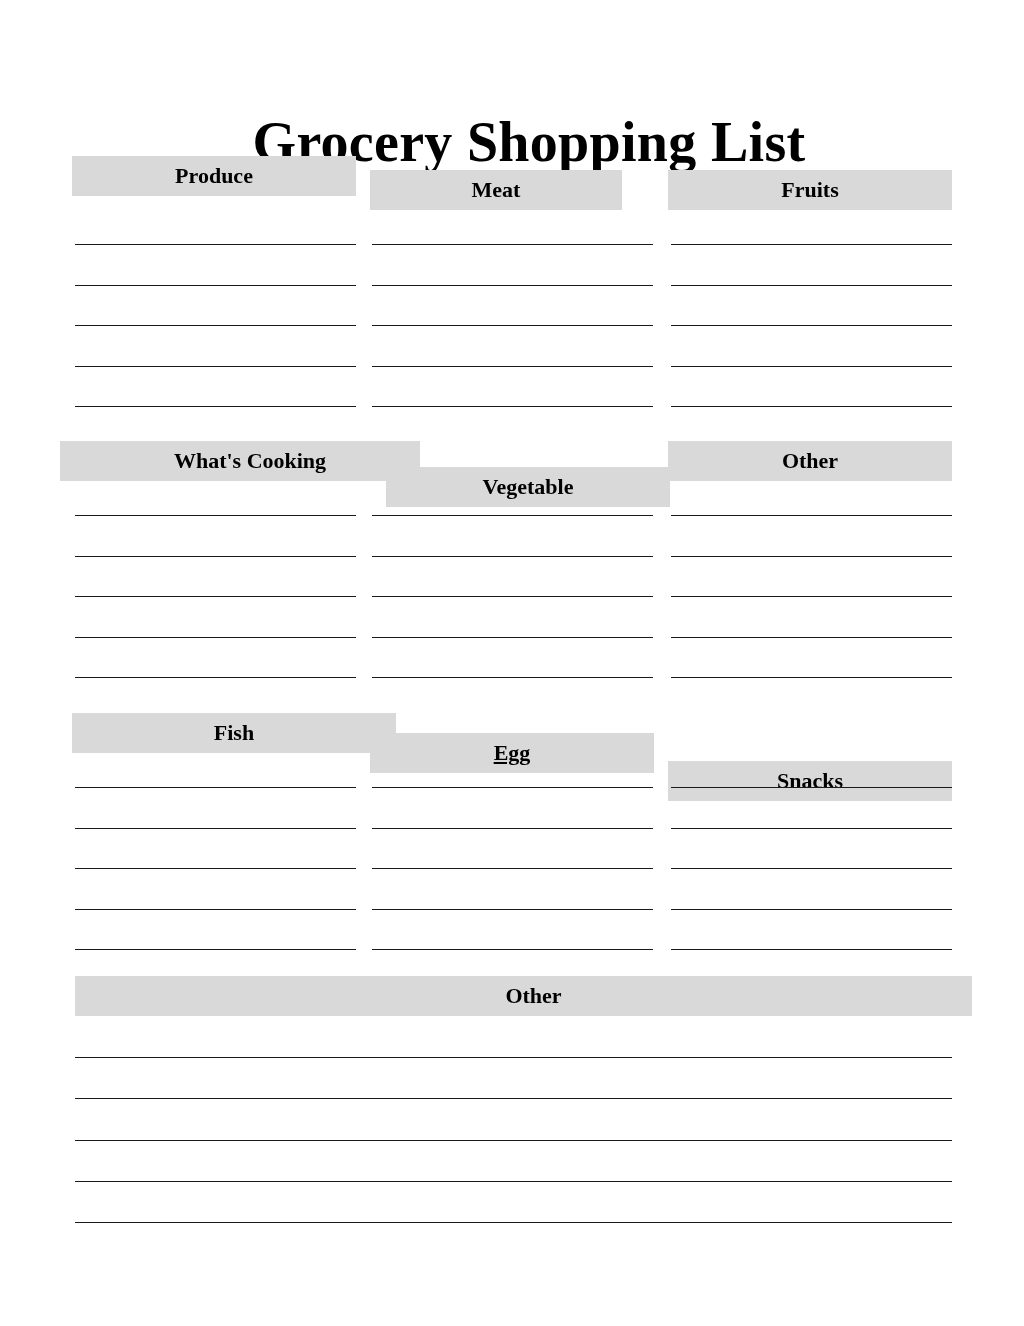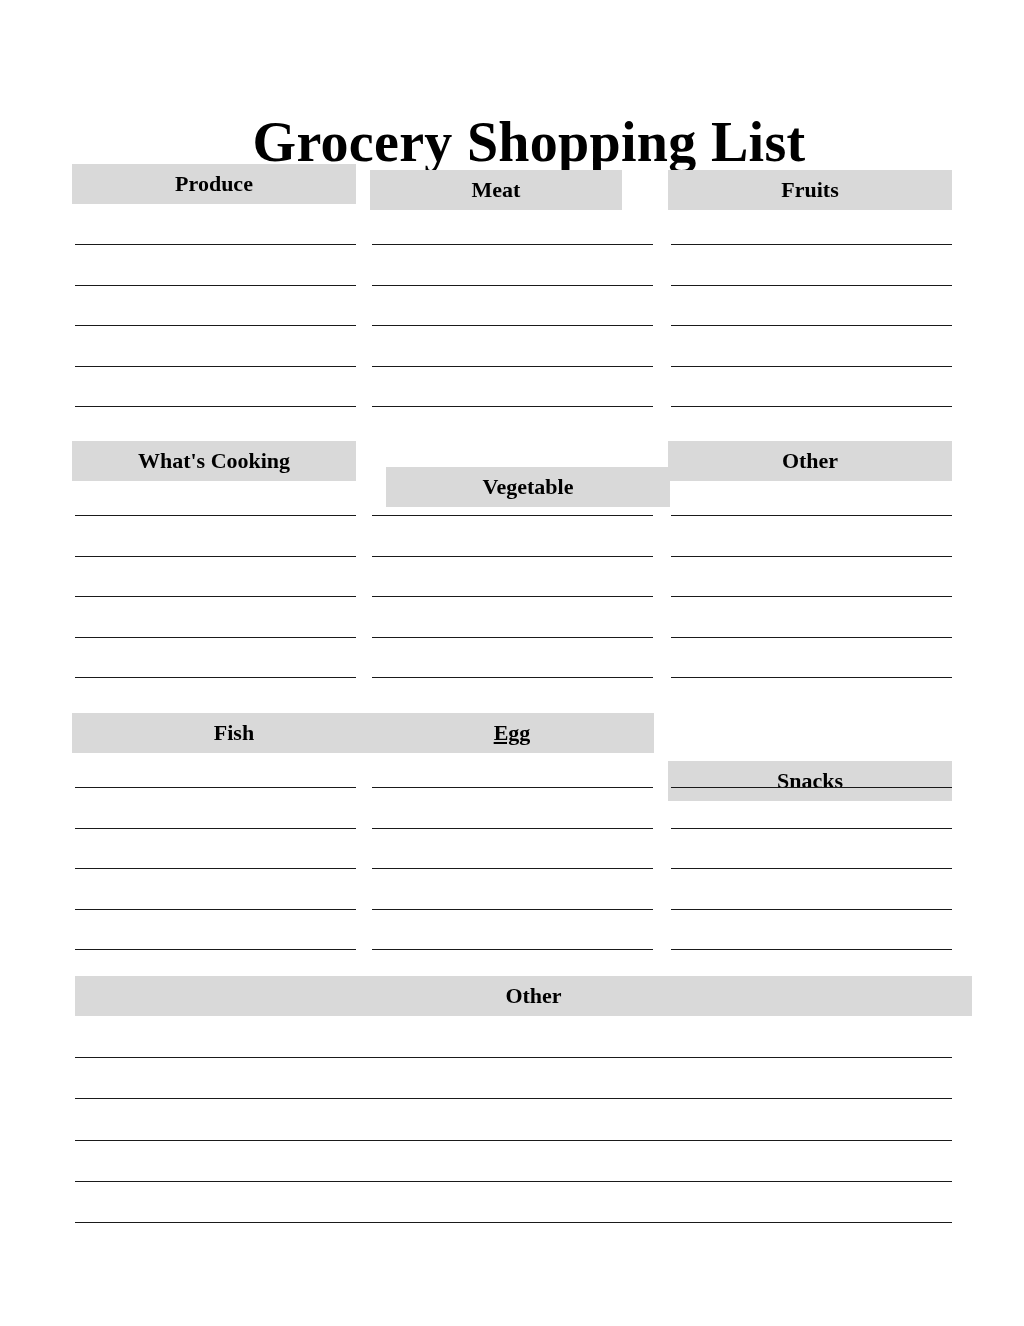--- a/index.html
+++ b/index.html
@@ -46,21 +46,21 @@
       border-top: 1.6px solid #1a1a1a;
     }
   </style>
 </head>
 <body>
 
 <h1 class="title">Grocery Shopping List</h1>
 
 <div id="grid">
     <div class="section">
-      <div class="header-bar" style="left: 72px; top: 164px; width: 284px;">Produce</div>
+      <div class="header-bar" style="left: 72px; top: 156px; width: 284px;">Produce</div>
       <div class="line" style="left: 75px; width: 281px; top: 244px;"></div>
       <div class="line" style="left: 75px; width: 281px; top: 284.5px;"></div>
       <div class="line" style="left: 75px; width: 281px; top: 325px;"></div>
       <div class="line" style="left: 75px; width: 281px; top: 365.5px;"></div>
       <div class="line" style="left: 75px; width: 281px; top: 406px;"></div>
     </div>
     <div class="section">
       <div class="header-bar" style="left: 370px; top: 170px; width: 252px;">Meat</div>
       <div class="line" style="left: 372px; width: 281px; top: 244px;"></div>
       <div class="line" style="left: 372px; width: 281px; top: 284.5px;"></div>
@@ -70,21 +70,21 @@
     </div>
     <div class="section">
       <div class="header-bar" style="left: 668px; top: 170px; width: 284px;">Fruits</div>
       <div class="line" style="left: 671px; width: 281px; top: 244px;"></div>
       <div class="line" style="left: 671px; width: 281px; top: 284.5px;"></div>
       <div class="line" style="left: 671px; width: 281px; top: 325px;"></div>
       <div class="line" style="left: 671px; width: 281px; top: 365.5px;"></div>
       <div class="line" style="left: 671px; width: 281px; top: 406px;"></div>
     </div>
     <div class="section">
-      <div class="header-bar" style="left: 72px; top: 441px; width: 284px;">What's Cooking</div>
+      <div class="header-bar" style="left: 60px; top: 441px; width: 340px; padding-left: 20px;">What's Cooking</div>
       <div class="line" style="left: 75px; width: 281px; top: 515px;"></div>
       <div class="line" style="left: 75px; width: 281px; top: 555.5px;"></div>
       <div class="line" style="left: 75px; width: 281px; top: 596px;"></div>
       <div class="line" style="left: 75px; width: 281px; top: 636.5px;"></div>
       <div class="line" style="left: 75px; width: 281px; top: 677px;"></div>
     </div>
     <div class="section">
       <div class="header-bar" style="left: 370px; top: 467px; width: 284px; margin-left: 16px;">Vegetable</div>
       <div class="line" style="left: 372px; width: 281px; top: 515px;"></div>
       <div class="line" style="left: 372px; width: 281px; top: 555.5px;"></div>
@@ -102,21 +102,21 @@
     </div>
     <div class="section">
       <div class="header-bar" style="left: 72px; top: 713px; width: 324px;">Fish</div>
       <div class="line" style="left: 75px; width: 281px; top: 787px;"></div>
       <div class="line" style="left: 75px; width: 281px; top: 827.5px;"></div>
       <div class="line" style="left: 75px; width: 281px; top: 868px;"></div>
       <div class="line" style="left: 75px; width: 281px; top: 908.5px;"></div>
       <div class="line" style="left: 75px; width: 281px; top: 949px;"></div>
     </div>
     <div class="section">
-      <div class="header-bar" style="left: 370px; top: 713px; width: 284px; text-decoration: underline;">Egg</div>
+      <div class="header-bar" style="left: 370px; top: 733px; width: 284px; text-decoration: underline;">Egg</div>
       <div class="line" style="left: 372px; width: 281px; top: 787px;"></div>
       <div class="line" style="left: 372px; width: 281px; top: 827.5px;"></div>
       <div class="line" style="left: 372px; width: 281px; top: 868px;"></div>
       <div class="line" style="left: 372px; width: 281px; top: 908.5px;"></div>
       <div class="line" style="left: 372px; width: 281px; top: 949px;"></div>
     </div>
     <div class="section">
       <div class="header-bar" style="left: 668px; top: 713px; width: 284px; margin-top: 48px;">Snacks</div>
       <div class="line" style="left: 671px; width: 281px; top: 787px;"></div>
       <div class="line" style="left: 671px; width: 281px; top: 827.5px;"></div>

